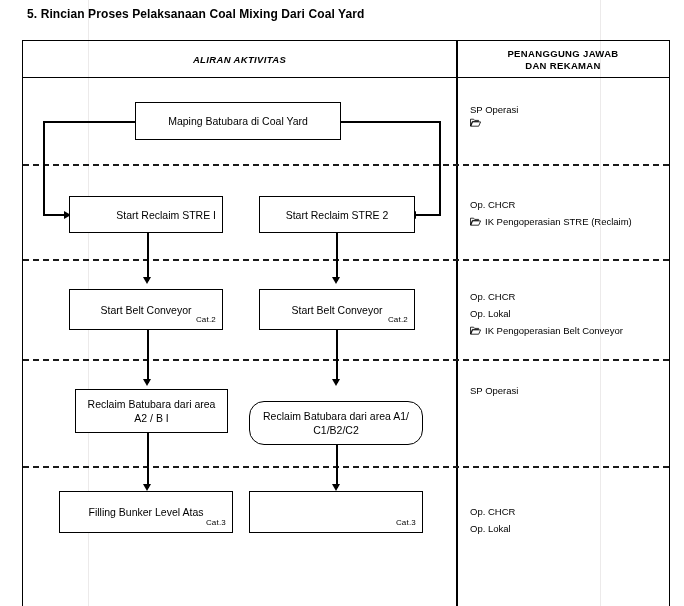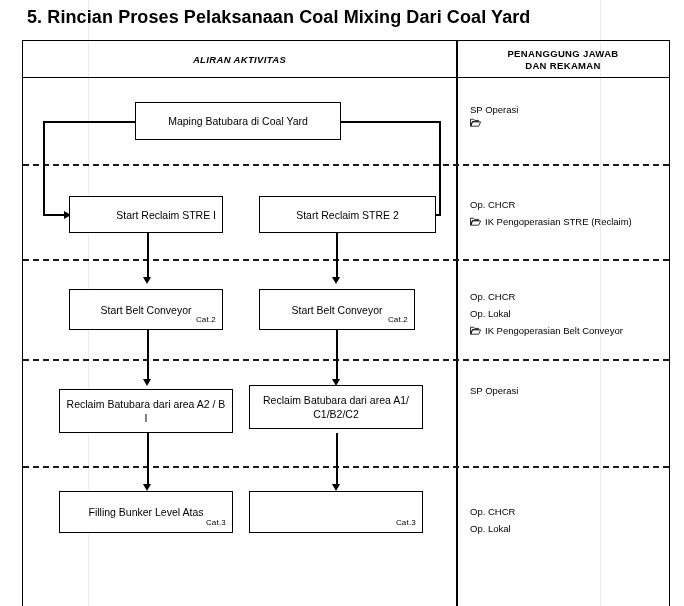--- a/index.html
+++ b/index.html
@@ -15,21 +15,21 @@
   .page-guide{
     position:absolute;top:0;bottom:0;width:1px;
     background:#eceaea;
   }
   .guide-a{left:88px;}
   .guide-b{left:600px;}
 
   #title{
     position:absolute;
     left:27px;top:7px;
-    font-size:18px;
+    font-size:12px;
     font-weight:bold;
     letter-spacing:.1px;
     white-space:nowrap;
     color:#000;
   }
 
   
   #table{
     position:absolute;
     left:22px;top:40px;
@@ -191,39 +191,39 @@
   <div class="arr-down" style="left:309.3px; top:443px;"></div>
 
   <div class="fbox" style="left:112px; top:61px;  width:206px; height:38px;">
     <span class="label">Maping Batubara di Coal Yard</span>
   </div>
 
   <div class="fbox" style="left:46px;  top:155px; width:154px; height:37px;text-align:right;">
     <span class="label">Start Reclaim STRE I</span>
   </div>
 
-  <div class="fbox" style="left:236px; top:155px; width:177px; height:37px;text-align:center;">
+  <div class="fbox" style="left:236px; top:155px; width:156px; height:37px;text-align:center;">
     <span class="label">Start Reclaim STRE 2</span>
   </div>
 
   <div class="fbox" style="left:46px;  top:248px; width:154px; height:41px;">
     <span class="label">Start Belt Conveyor</span>
     <span class="cat">Cat.2</span>
   </div>
 
   <div class="fbox" style="left:236px; top:248px; width:156px; height:41px;">
     <span class="label">Start Belt Conveyor</span>
     <span class="cat">Cat.2</span>
   </div>
 
-  <div class="fbox" style="left:36px;  top:348px; width:174px; height:44px;">
+  <div class="fbox" style="left:52px;  top:348px; width:153px; height:44px;">
     <span class="label">Reclaim Batubara dari area A2 / B I</span>
   </div>
 
-  <div class="fbox" style="left:226px; top:344px; width:174px; height:44px;">
+  <div class="fbox" style="left:226px; top:360px; width:174px; height:44px;border-radius:15px;">
     <span class="label">Reclaim Batubara dari area A1/ C1/B2/C2</span>
   </div>
 
   <div class="fbox" style="left:36px;  top:450px; width:174px; height:42px;">
     <span class="label">Filling Bunker Level Atas</span>
     <span class="cat">Cat.3</span>
   </div>
 
   <div class="fbox" style="left:226px; top:450px; width:174px; height:42px;">
     <span class="cat">Cat.3</span>

